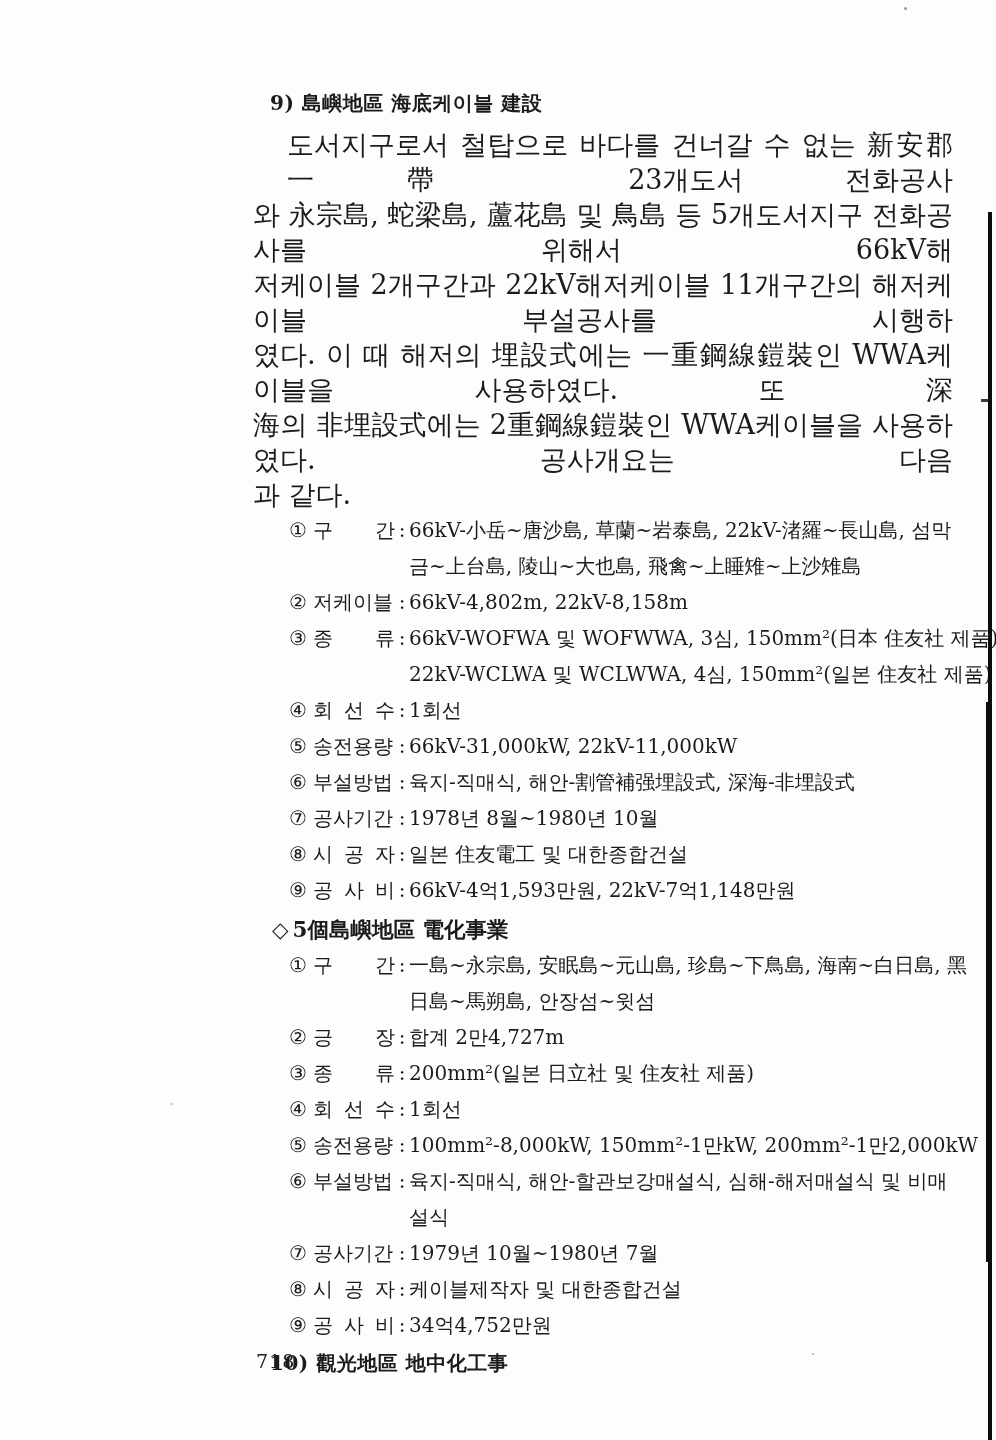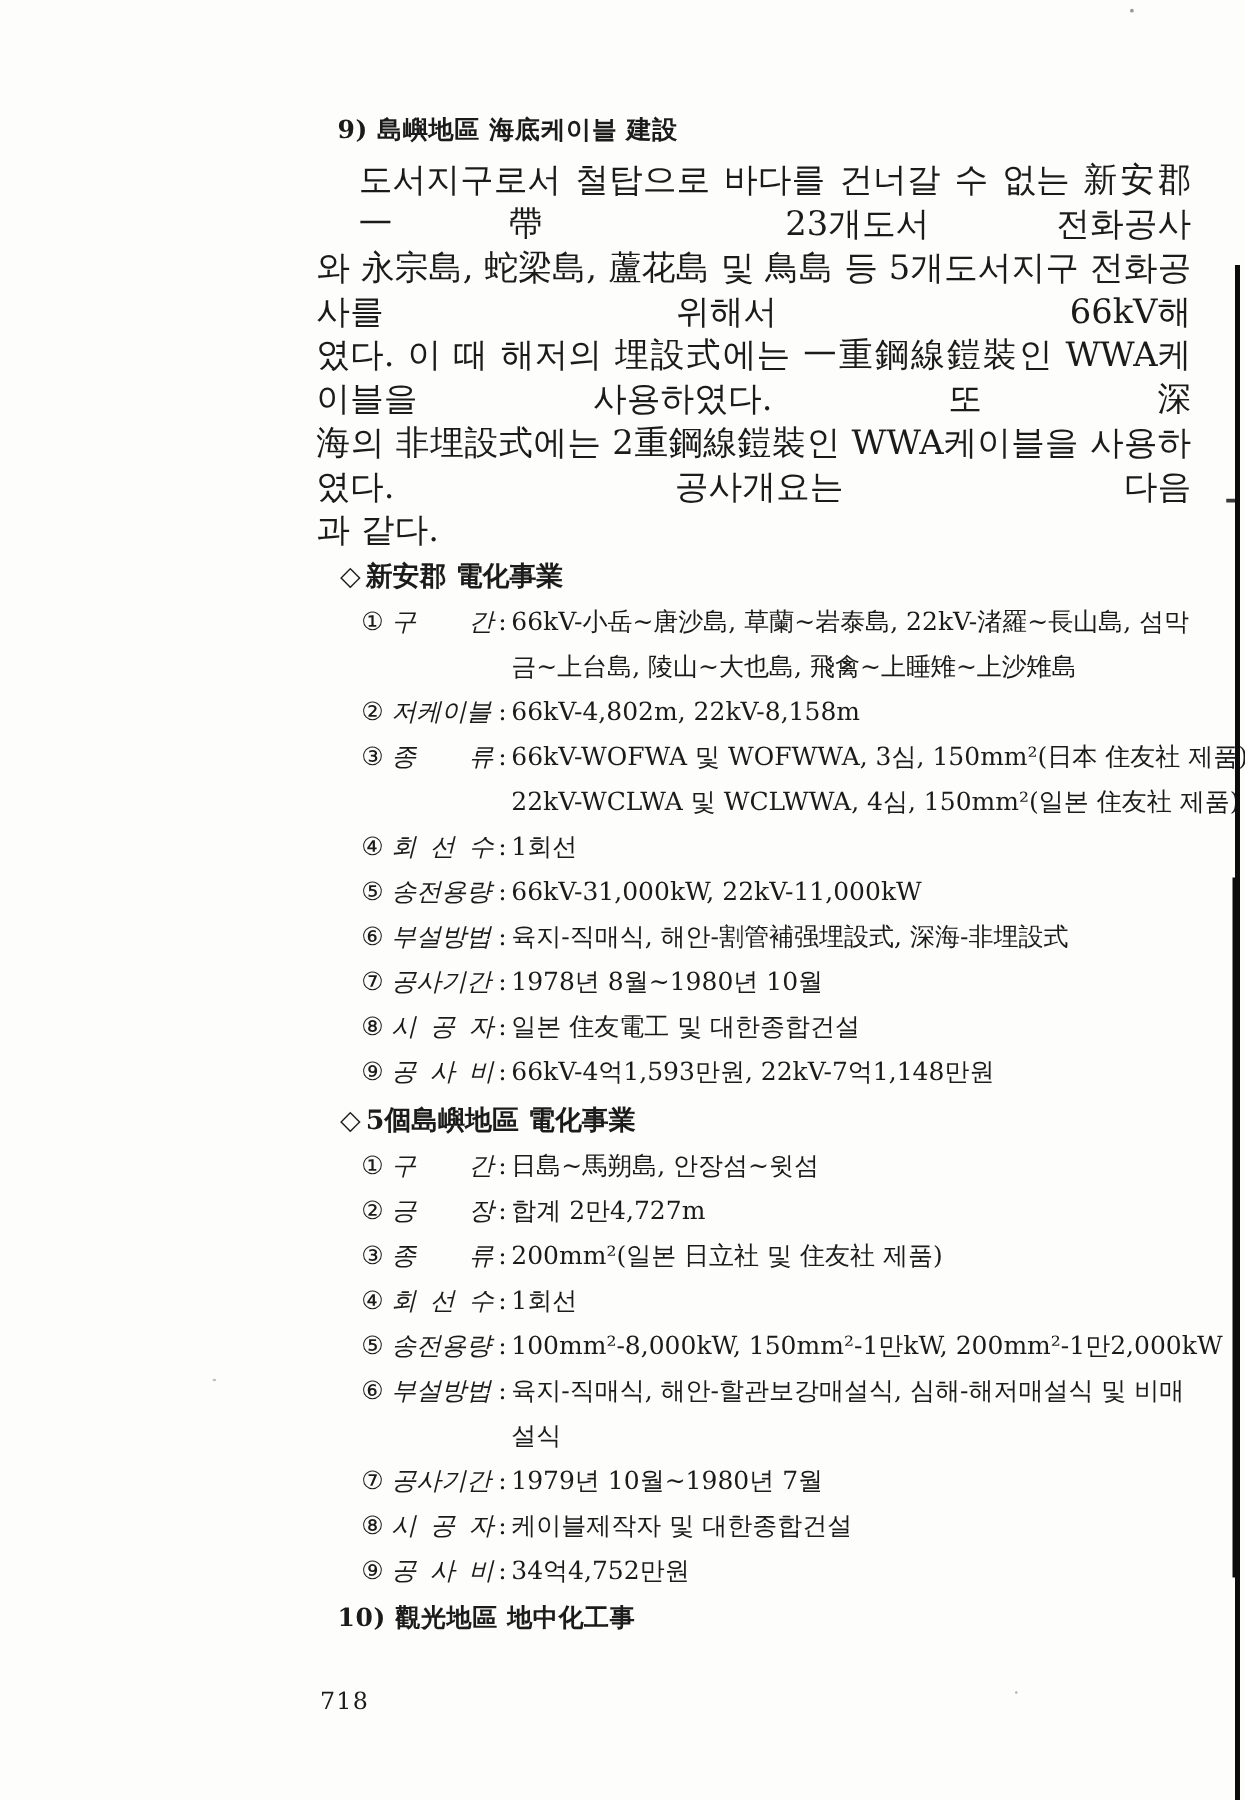--- a/index.html
+++ b/index.html
@@ -39,21 +39,21 @@
 
   .item {
     display:flex; align-items:flex-start;
     margin-left:36px; font-size:20px; line-height:36px;
     width:664px;
   }
   .item .no { width:24px; flex:0 0 24px; }
   .item .lbl {
     width:82px; flex:0 0 82px;
     text-align:justify; text-align-last:justify;
-    white-space:nowrap; overflow:visible;font-style:italic;
+    white-space:nowrap; overflow:visible;
   }
   .item .cl { width:14px; flex:0 0 14px; text-align:center; }
   .item .vals { flex:1 1 auto; min-width:0; }
   .item .vals .v { display:block; white-space:nowrap; }
   .item .vals .v:empty { display:none; }
 
   .pagenum {
     position:absolute; left:256px; top:1350px;
     font-size:19px; letter-spacing:1px;
   }
@@ -79,28 +79,26 @@
 <body>
 
 <div class="sheet">
   <div class="content">
 
     <div class="h-num">9) 島嶼地區 海底케이블 建設</div>
 
     <div class="para">
       <div class="pline first">도서지구로서 철탑으로 바다를 건너갈 수 없는 新安郡一帶 23개도서 전화공사</div>
       <div class="pline">와 永宗島, 蛇梁島, 蘆花島 및 鳥島 등 5개도서지구 전화공사를 위해서 66kV해</div>
+      <div class="pline">저케이블 2개구간과 22kV해저케이블 11개구간의 해저케이블 부설공사를 시행하</div>
       <div class="pline">였다. 이 때 해저의 埋設式에는 一重鋼線鎧裝인 WWA케이블을 사용하였다. 또 深</div>
       <div class="pline">海의 非埋設式에는 2重鋼線鎧裝인 WWA케이블을 사용하였다. 공사개요는 다음</div>
       <div class="pline last">과 같다.</div>
     </div>
 
-    <div class="diamond gap2">
-      <span class="dm">◇</span><span>新安郡 電化事業</span>
-    </div>
 
     <div class="item">
       <span class="no">①</span>
       <span class="lbl">구 간</span>
       <span class="cl">:</span>
       <span class="vals">
         <span class="v">66kV-小岳~唐沙島, 草蘭~岩泰島, 22kV-渚羅~長山島, 섬막</span>
         <span class="v">금~上台島, 陵山~大也島, 飛禽~上睡雉~上沙雉島</span>
       </span>
     </div>
@@ -179,20 +177,21 @@
 
     <div class="diamond gap">
       <span class="dm">◇</span><span>5個島嶼地區 電化事業</span>
     </div>
 
     <div class="item">
       <span class="no">①</span>
       <span class="lbl">구 간</span>
       <span class="cl">:</span>
       <span class="vals">
+        <span class="v">一島~永宗島, 安眠島~元山島, 珍島~下鳥島, 海南~白日島, 黑</span>
         <span class="v">日島~馬朔島, 안장섬~윗섬</span>
       </span>
     </div>
     <div class="item">
       <span class="no">②</span>
       <span class="lbl">긍 장</span>
       <span class="cl">:</span>
       <span class="vals">
         <span class="v">합계 2만4,727m</span>
 

